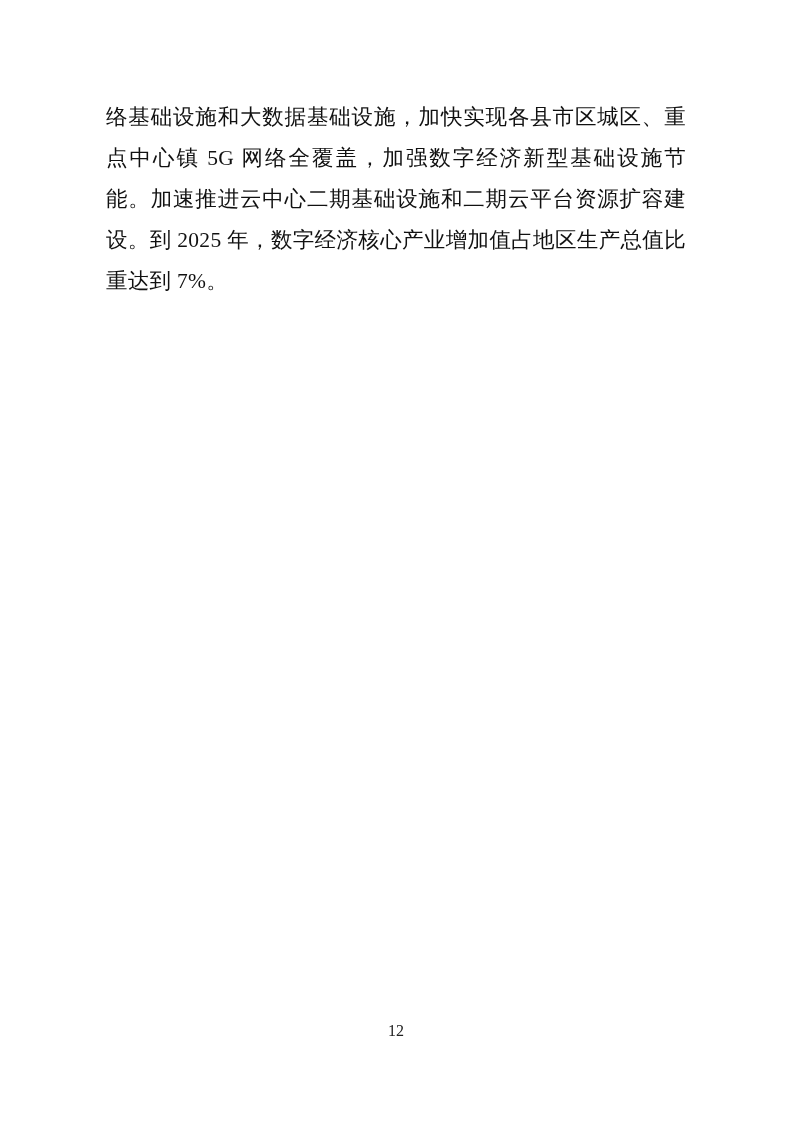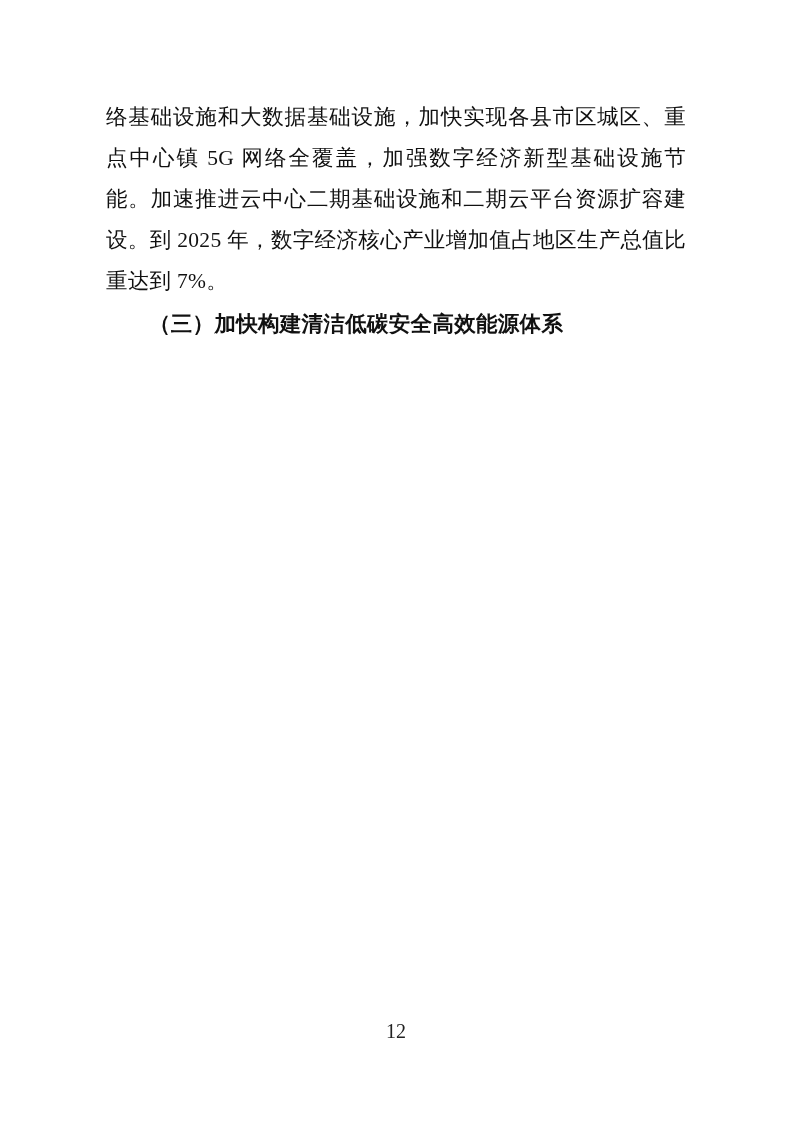--- a/index.html
+++ b/index.html
@@ -40,36 +40,35 @@
     text-indent: 0;
     margin-top: 2px;
     margin-bottom: 10px;
   }
   .page-footer {
     position: absolute;
     left: 106px;
     width: 580px;
     top: 1020px;
     text-align: center;
-    font-size: 20px;
+    font-size: 16px;
     line-height: 22px;
     color: #222222;
   }
 </style>
 </head>
 <body>
 
 <div class="doc-page">
 
   <div class="text-block">
 
     <p class="continued"><span>络基础设施和大数据基础设施，加快实现各县市区城区、重点中心镇 5G 网络全覆盖，加强数字经济新型基础设施节能。加速推进云中心二期基础设施和二期云平台资源扩容建设。到 2025 年，数字经济核心产业增加值占地区生产总值比重达到 7%。</span></p>
 
 
 
-    <p class="section-heading">（三）加快构建清洁低碳安全高效能源体系</p>
 
 
   </div>
 
   <div class="page-footer">12</div>
 
 </div>
 
 </body></html>

